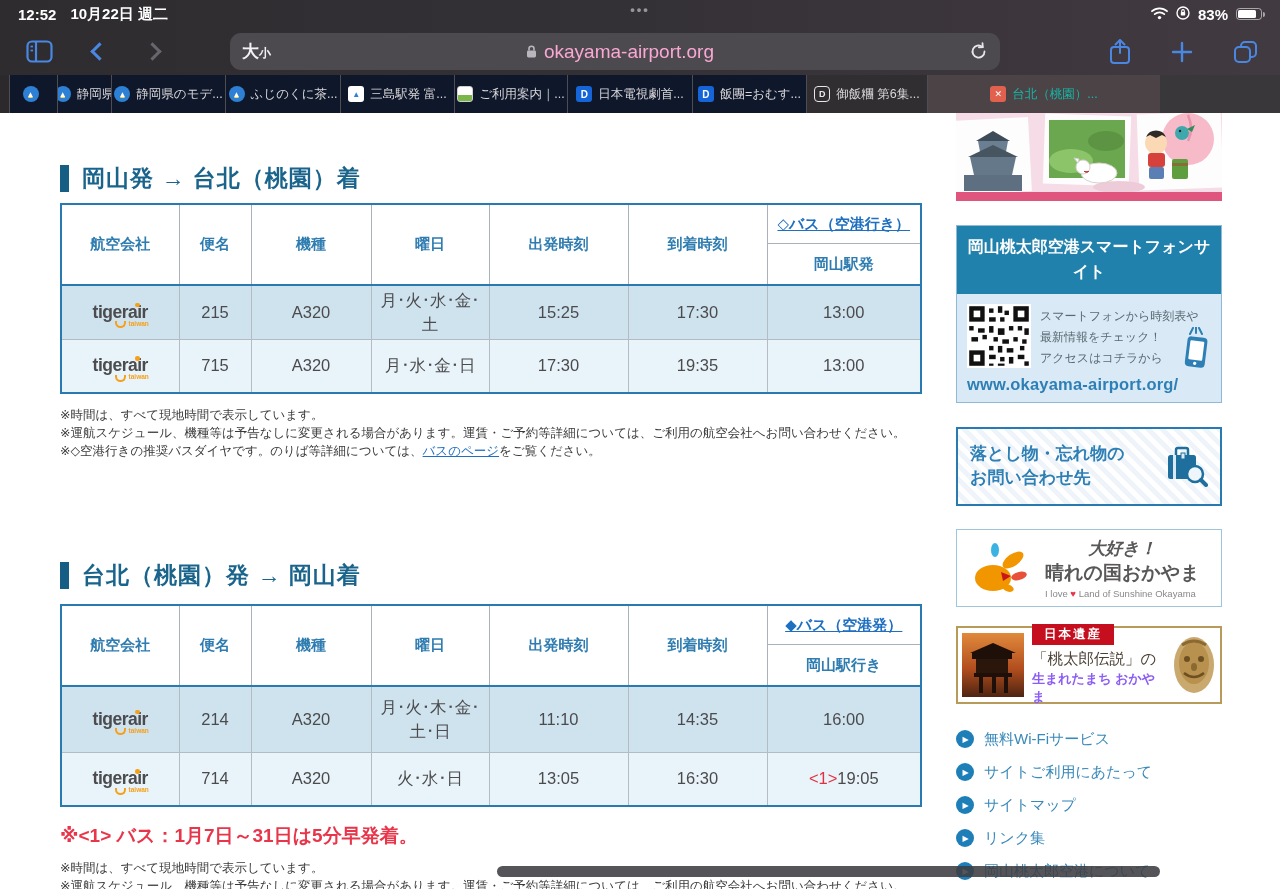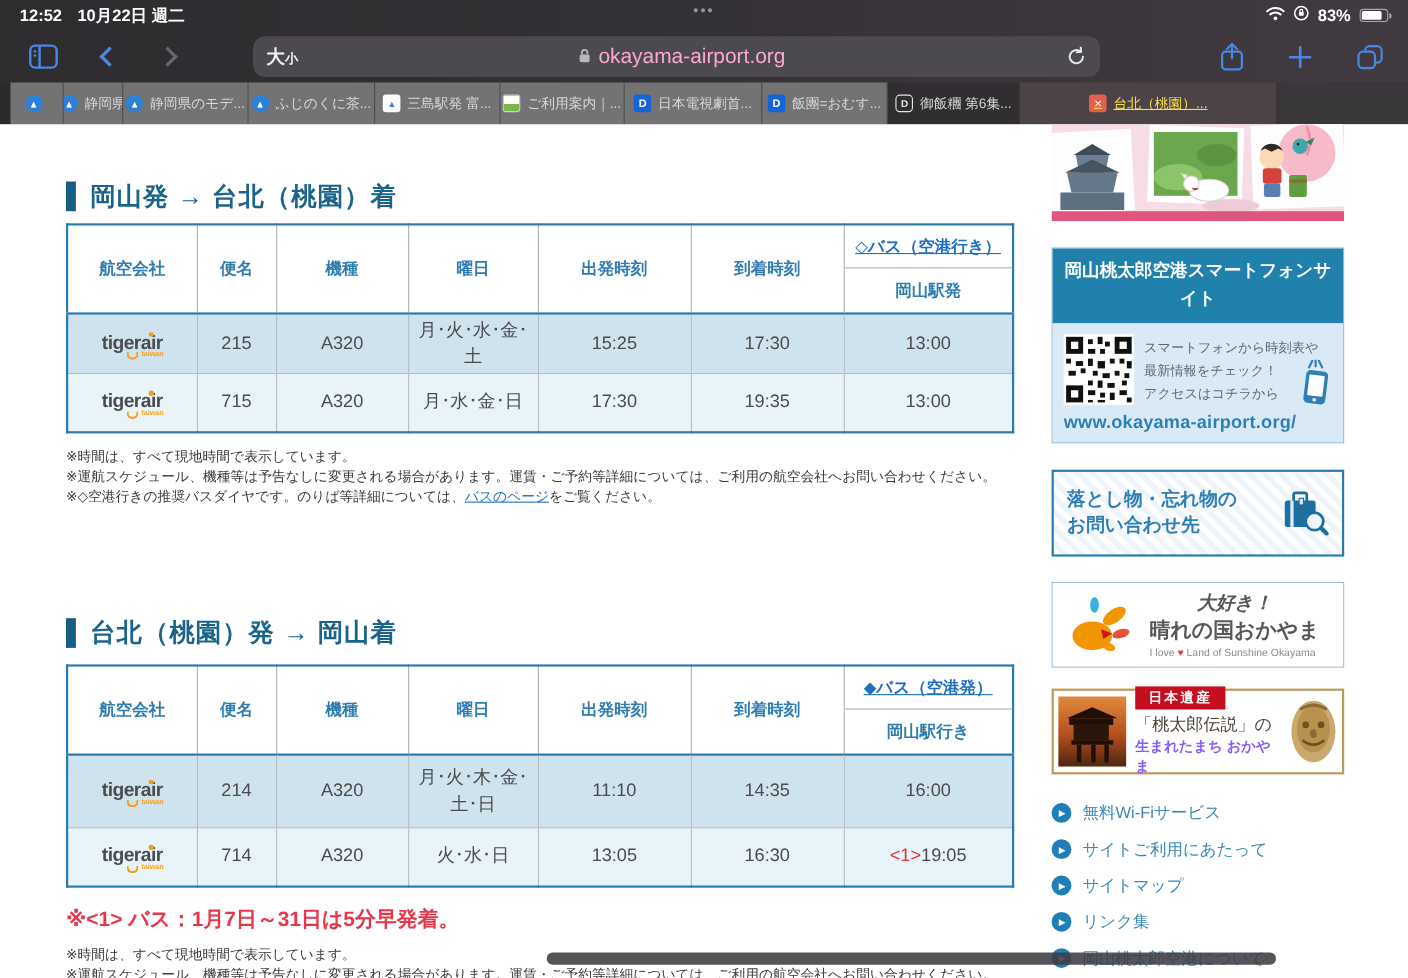--- a/index.html
+++ b/index.html
@@ -32,23 +32,23 @@
   .textsize { font-weight:bold; color:#f2f1f3; cursor:pointer; }
   .textsize .big { font-size:17px; } .textsize .small { font-size:12px; }
   .url-center { flex:1; display:flex; align-items:center; justify-content:center; gap:7px;
                 font-size:19px; color:#f9a8d4; }
   .right-icons { position:absolute; right:22px; top:5px; height:37px; display:flex; align-items:center; gap:40px; }
 
   
   .tabbar { height:38px; display:flex; background:#3a373b; }
   .tab { display:flex; align-items:center; justify-content:center; gap:6px; border-right:1px solid #504d52;
          overflow:hidden; white-space:nowrap; color:#d9d7da; font-size:12.5px; cursor:pointer;
-         background:#737373; padding:0 4px; }
+         background:#0f172a; padding:0 4px; }
   .tab.darker { background:#312e31; }
-  .tab.active { background:#4c4347; color:#fde047; border-right:none;text-decoration:underline; }
+  .tab.active { background:#4c4347; color:#14b8a6; border-right:none; }
   .edge-strip { width:10px; background:#2b292c; border-right:1px solid #504d52; }
   .fav { width:16px; height:16px; flex:0 0 16px; display:flex; align-items:center; justify-content:center;
          font-size:10px; font-weight:bold; border-radius:3px; }
   .fav-mtn { border-radius:50%; background:#2e80d4; color:#fff; }
   .fav-mtn::after { content:"▲"; font-size:8px; color:#fff; text-shadow:0 1px 0 #f5d93c; }
   .fav-photo { background:#fff; }
   .fav-photo::after { content:"▲"; font-size:8px; color:#2e80d4; }
   .fav-green { background:linear-gradient(#ffffff 0 55%, #7ab648 55% 100%); border:1px solid #cfcfcf; }
   .fav-d { background:#1565d8; color:#fff; }
   .fav-d::after { content:"D"; }

